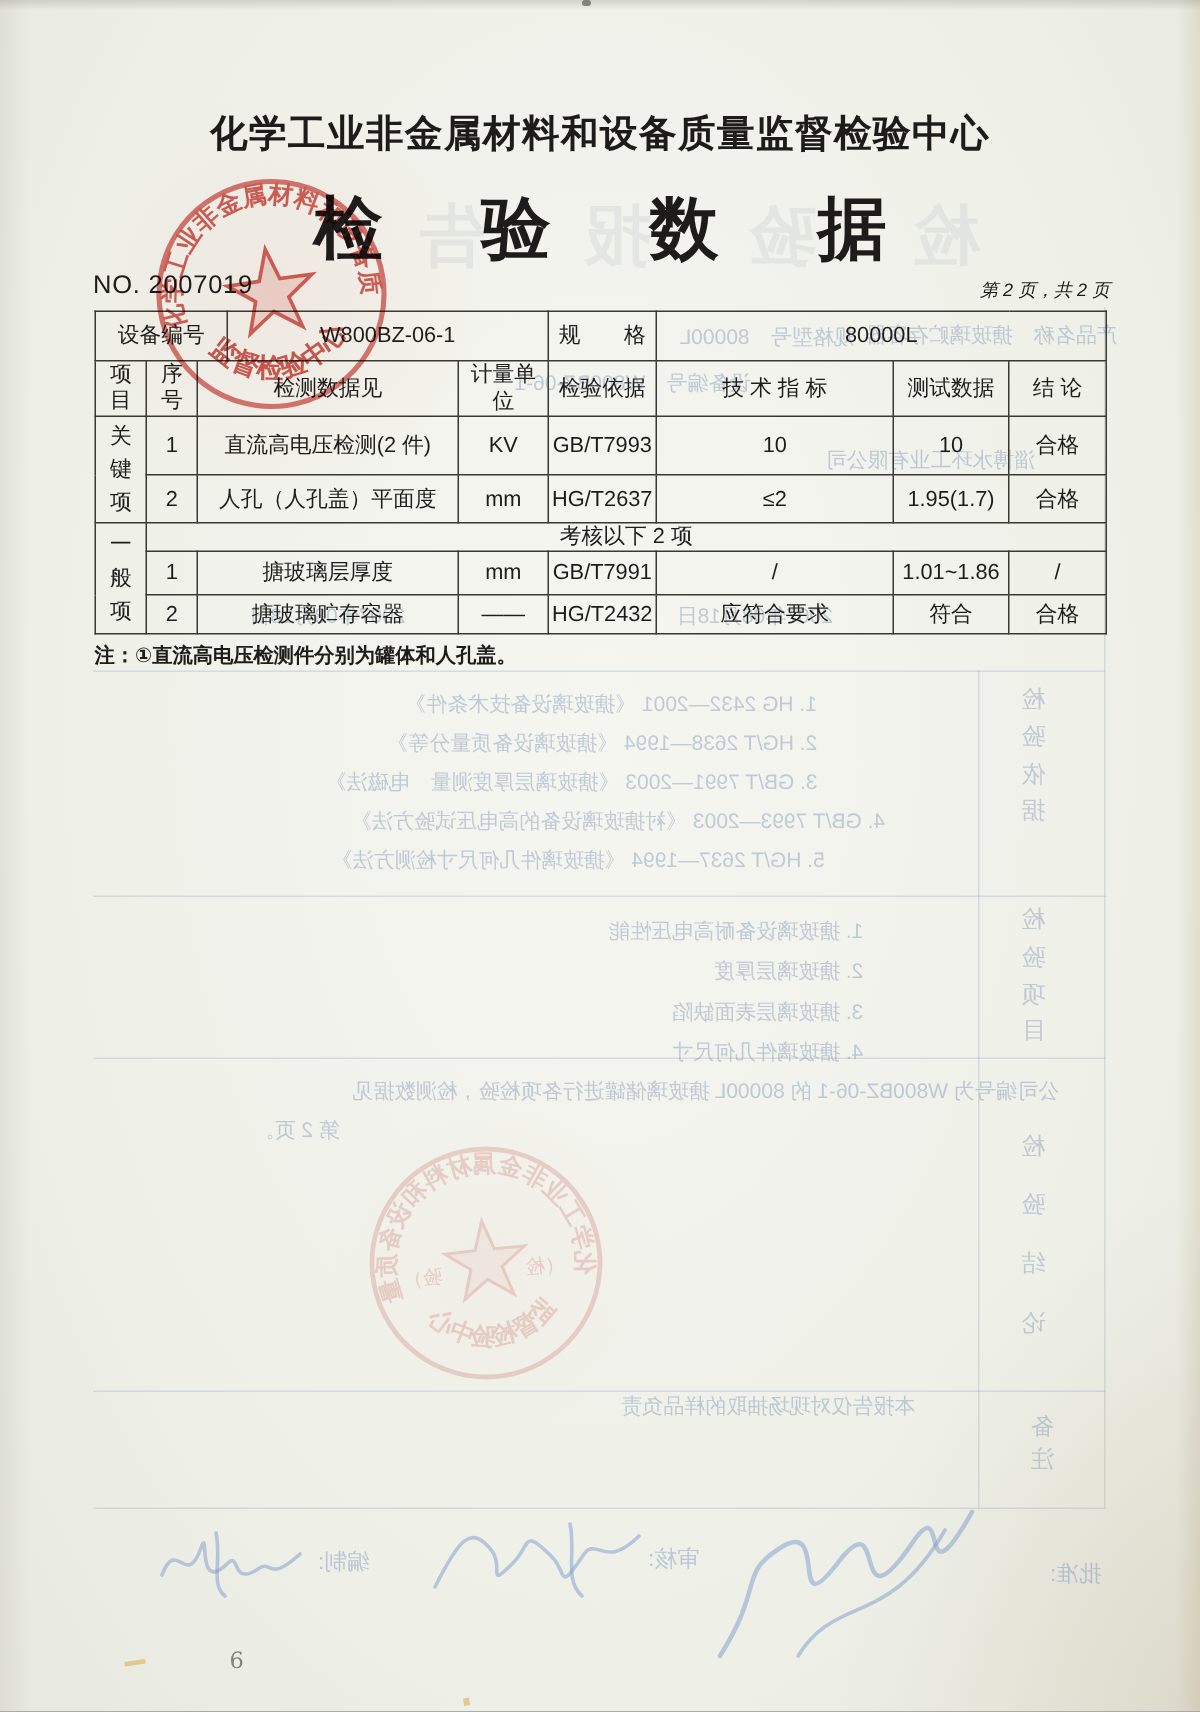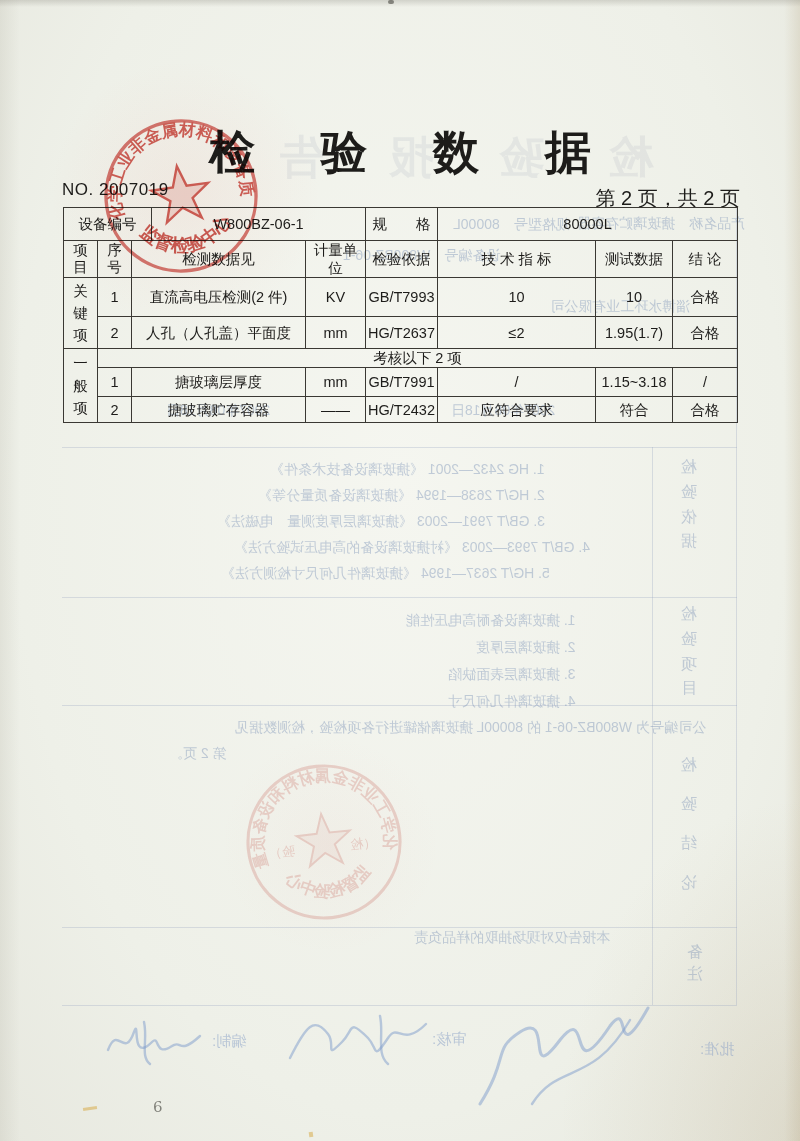--- a/index.html
+++ b/index.html
@@ -14,21 +14,21 @@
       linear-gradient(270deg, rgba(172,152,112,0.20) 0px, rgba(172,152,112,0) 16px),
       radial-gradient(ellipse at 100% 100%, rgba(178,158,118,0.20), rgba(178,158,118,0) 240px),
       radial-gradient(ellipse at 50% 42%, #f5f6f0 0%, #eef0e8 68%, #e7e8df 100%);
   }
   .abs{position:absolute;}
   
   .org-title{left:0;right:0;top:72px;text-align:center;font-size:25px;font-weight:bold;letter-spacing:1px;}
   .doc-title{left:0;right:0;top:122px;display:flex;justify-content:center;column-gap:66px;
              font-size:46px;font-weight:bold;}
   .no-line{left:62px;top:180px;font-size:17px;letter-spacing:0.5px;}
-  .page-line{right:60px;top:185px;font-size:20px;}
+  .page-line{right:60px;top:185px;font-size:12px;font-style:italic;}
   table.main{position:absolute;left:63px;top:207px;width:674px;border-collapse:collapse;table-layout:fixed;}
   table.main td{border:1.4px solid #3a3833;text-align:center;font-size:14.5px;padding:0 2px;
                 overflow:hidden;line-height:1.25;}
   td.namecell{text-align:left;padding-left:10px;}
   td.valcell{text-align:left;padding-left:12px;font-size:15px;}
   td.hdr{font-size:15px;}
   td.vert{font-size:15px;}
   .vstack{width:1.1em;margin:0 auto;word-break:break-all;line-height:1.55;}
   .note{left:63px;top:428px;font-size:13.5px;font-weight:600;}
   
@@ -111,20 +111,21 @@
     <path class="sig" d="M96,8 C100,26 92,46 104,56"></path>
   </svg>
   <div class="abs siglabel" style="left:432px;top:1030px;">审核:</div>
 
   <svg class="abs" style="left:462px;top:992px;" width="200" height="120" viewBox="0 0 200 120">
     <path class="sig" style="stroke-width:3;" d="M18,112 C48,64 30,58 58,40 C92,18 62,96 98,48 C130,8 104,100 148,34 C170,4 150,80 186,16"></path>
     <path class="sig" d="M70,112 C96,70 130,94 168,28"></path>
   </svg>
   <div class="abs siglabel" style="left:700px;top:1040px;">批准:</div>
 
+  <div class="abs org-title">化学工业非金属材料和设备质量监督检验中心</div>
 
   <div class="abs doc-title">
     <span>检</span>
     <span>验</span>
     <span>数</span>
     <span>据</span>
   </div>
 
   <div class="abs no-line">NO. 2007019</div>
   <div class="abs page-line">第 2 页，共 2 页</div>
@@ -188,35 +189,36 @@
             <div class="vstack">一般项</div>
           </td>
       <td colspan="8">考核以下 2 项</td>
     </tr>
     <tr style="height:29px">
       <td>1</td>
       <td colspan="2" class="namecell">搪玻璃层厚度</td>
       <td>mm</td>
       <td>GB/T7991</td>
       <td>/</td>
-      <td>1.15~3.18</td>
+      <td>1.01~1.86</td>
       <td>/</td>
     </tr>
     <tr style="height:26px">
       <td>2</td>
       <td colspan="2" class="namecell">搪玻璃贮存容器</td>
       <td>——</td>
       <td>HG/T2432</td>
       <td>应符合要求</td>
       <td>符合</td>
       <td>合格</td>
     </tr>
   </tbody>
     </table>
 
+  <div class="abs note">注：①直流高电压检测件分别为罐体和人孔盖。</div>
 
   <svg class="abs stamp" style="left:95px;top:110px;opacity:0.82;transform:rotate(-8deg);" width="172" height="172" viewBox="-86 -86 172 172">
     <circle r="75" stroke="#cf4038" stroke-width="3.4" fill="none" opacity="0.85"></circle>
     <path id="arcT" d="M -59,14 A 60.7,60.7 0 1 1 59,14" fill="none"></path>
     <path id="arcB" d="M -50,24 A 55.5,55.5 0 0 0 50,24" fill="none"></path>
     <text fill="#cf4038" font-size="16.5" font-weight="bold">
       <textPath href="#arcT">化学工业非金属材料和设备质量</textPath>
     </text>
     <text fill="#c93a32" font-size="18" font-weight="bold" text-anchor="middle">
       <textPath href="#arcB" startOffset="50%">监督检验中心</textPath>

